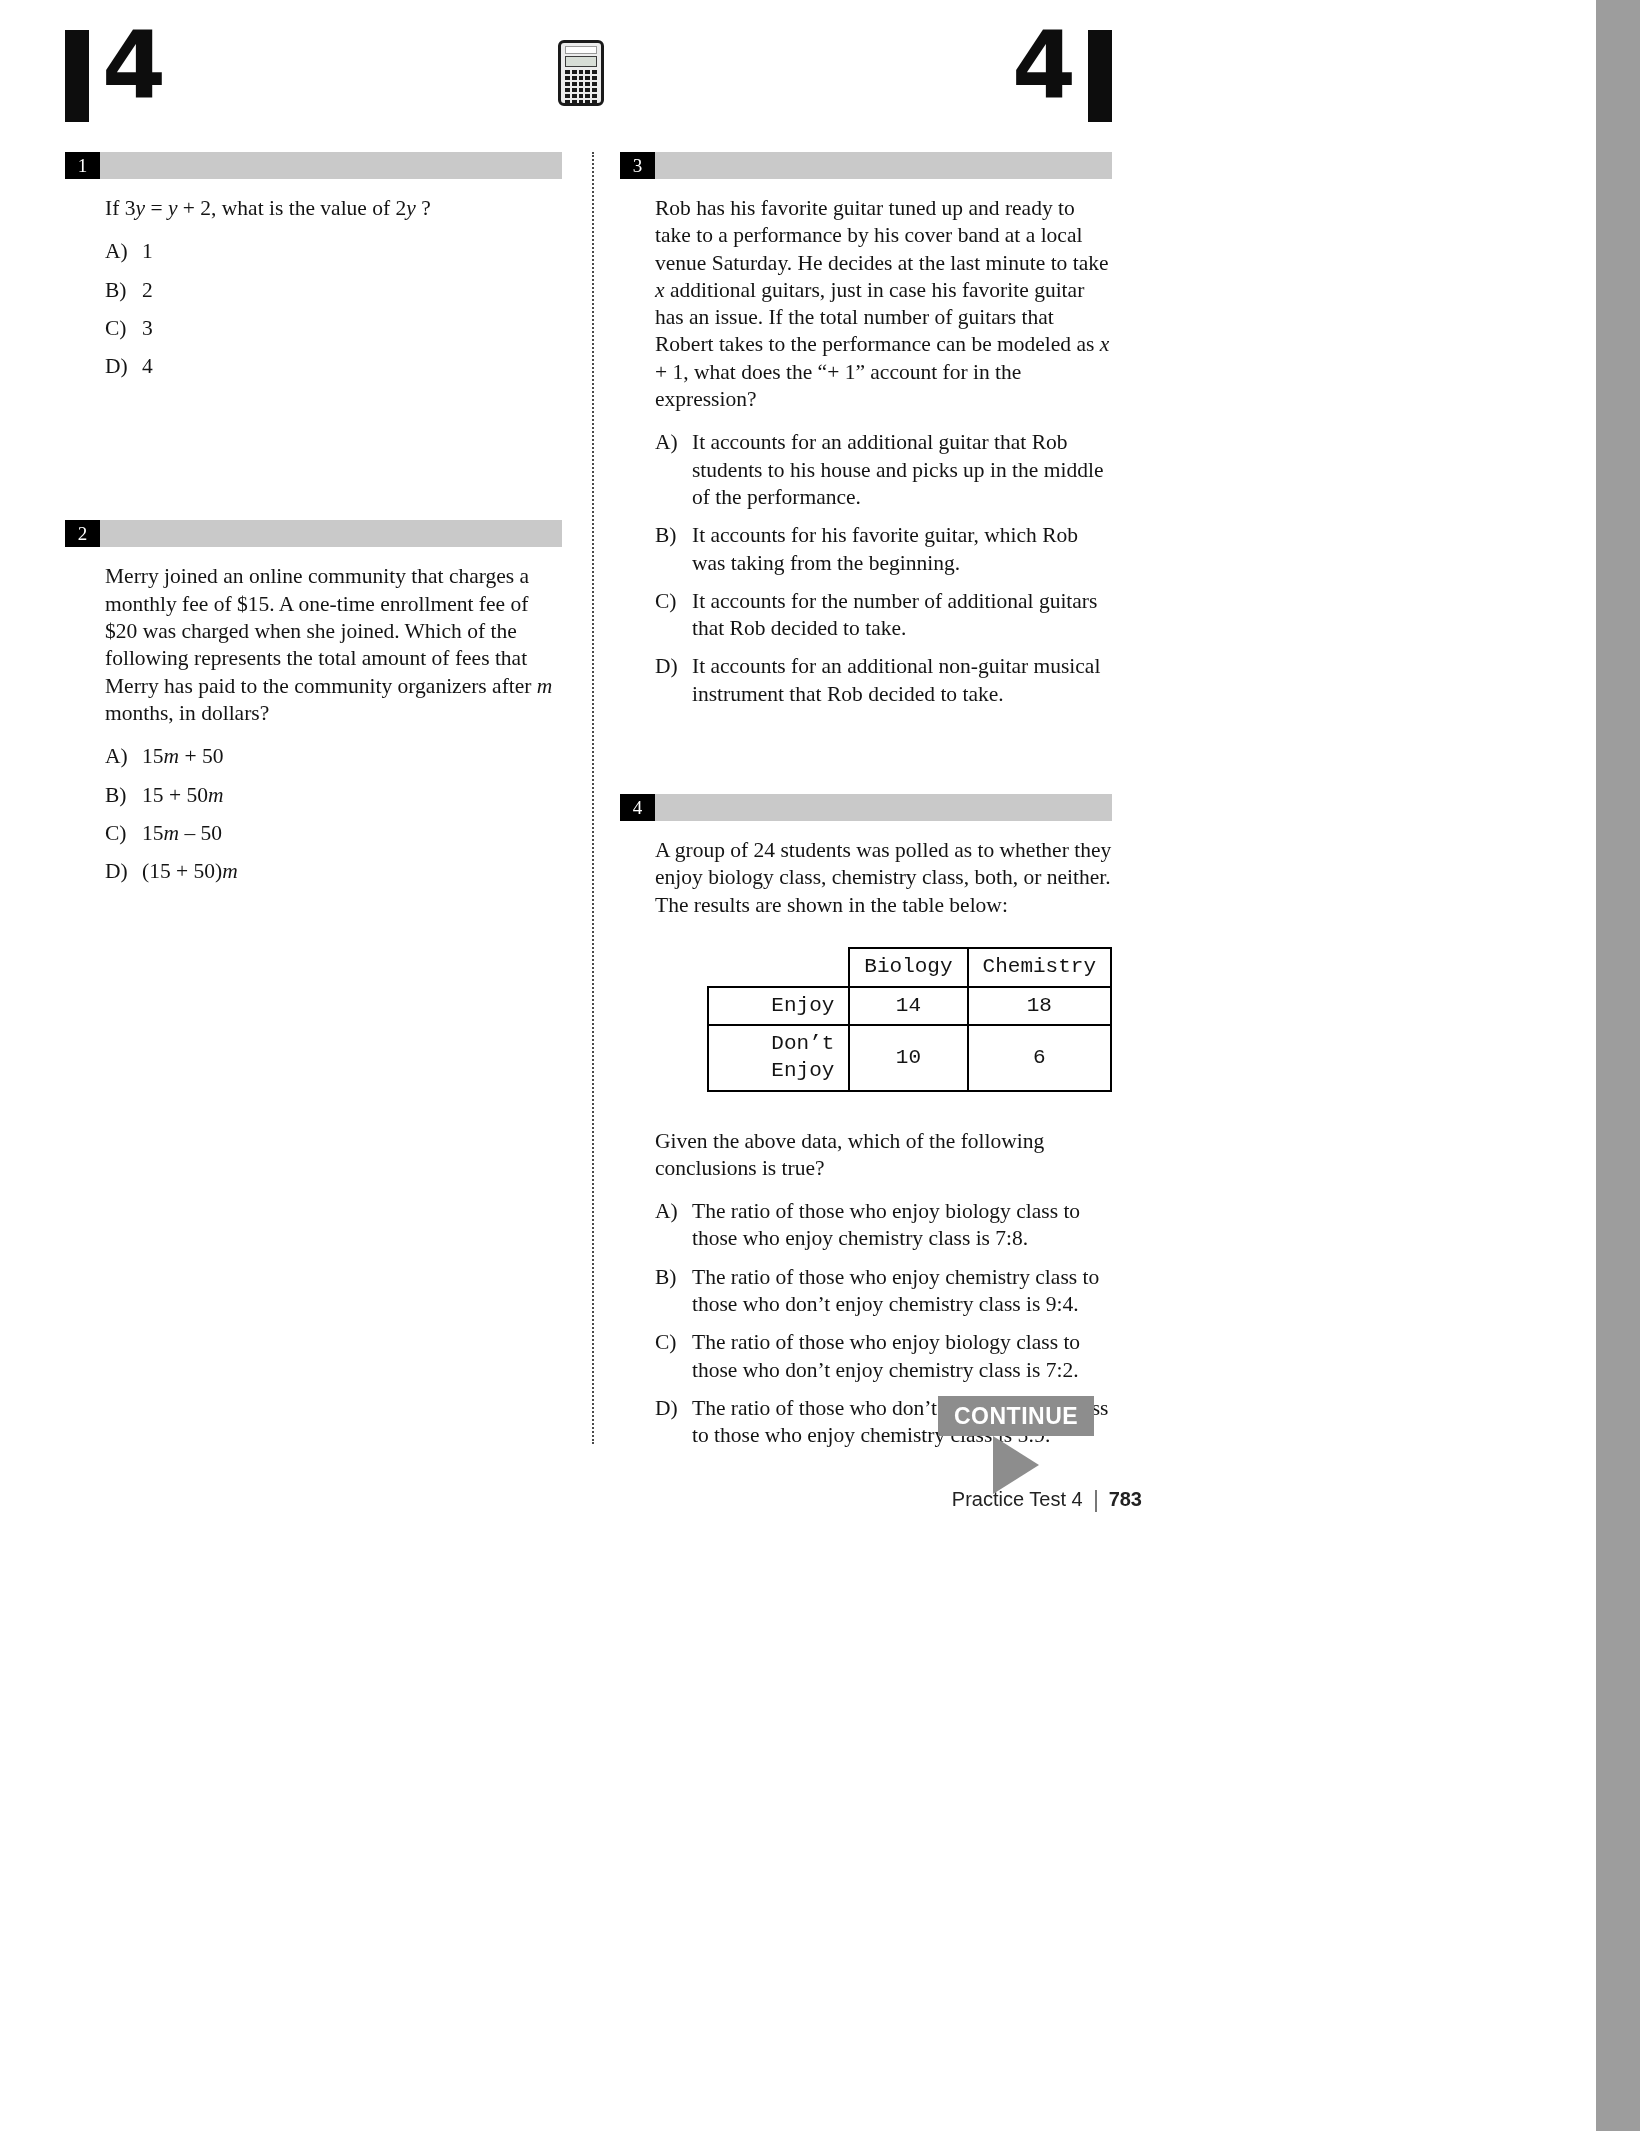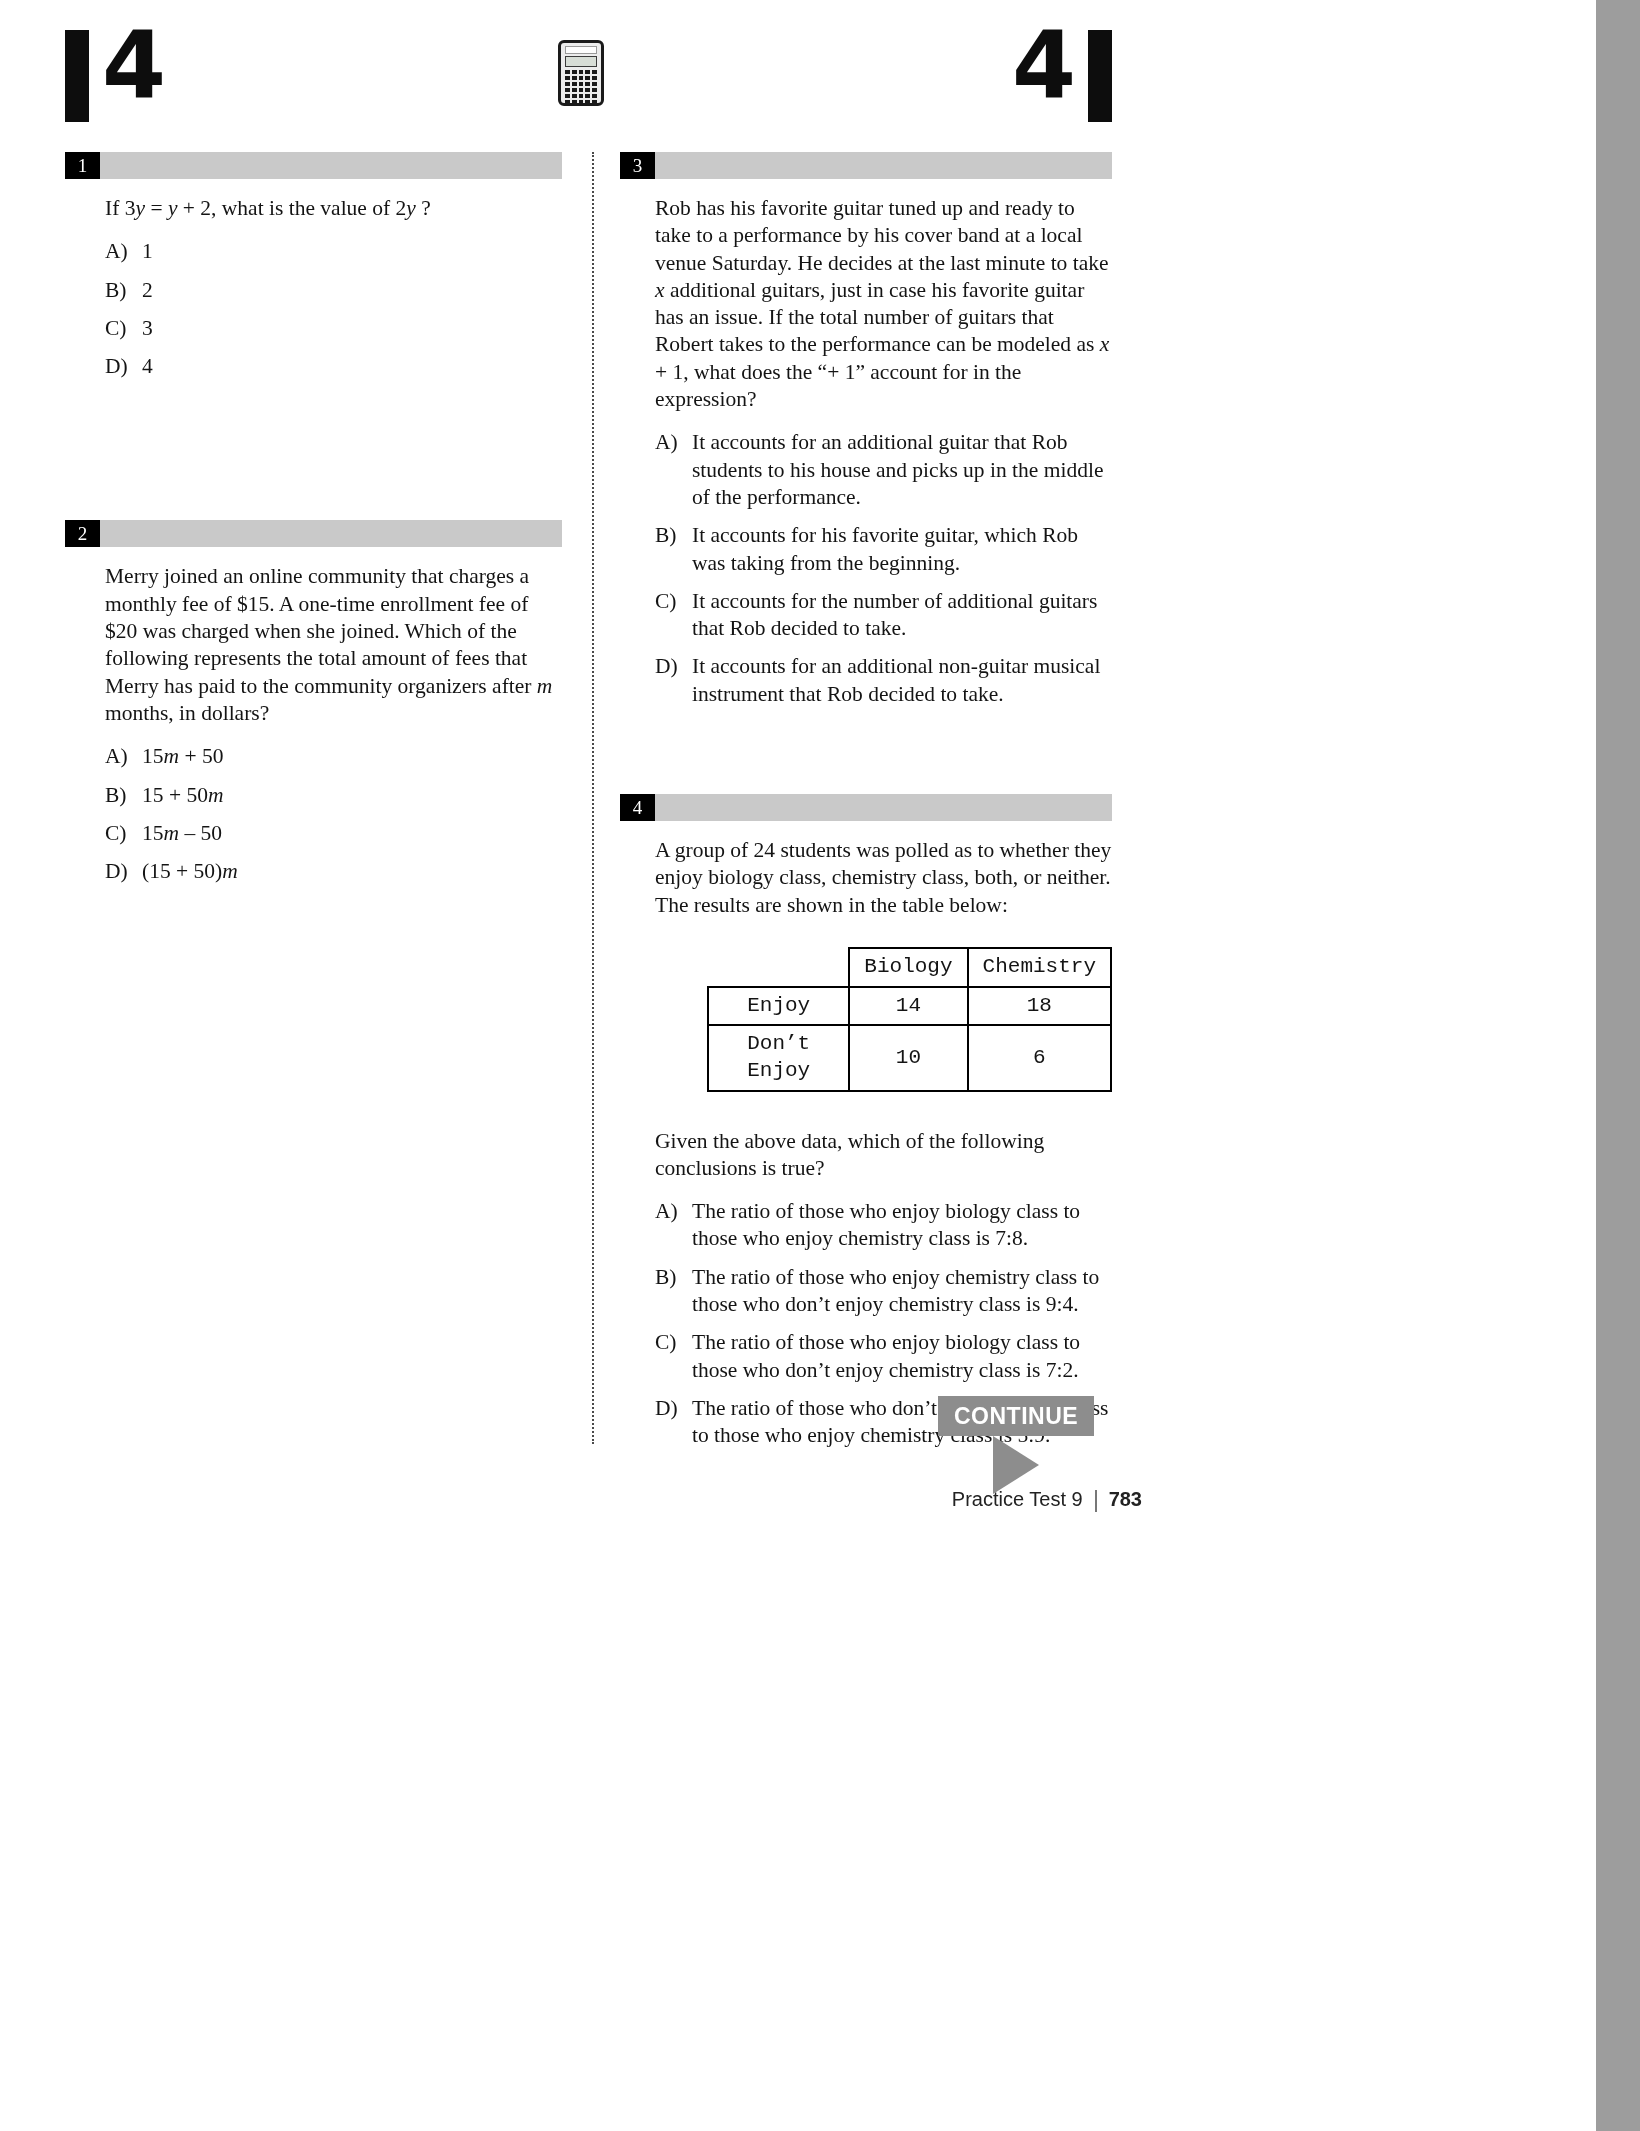--- a/index.html
+++ b/index.html
@@ -50,21 +50,21 @@
 
   .q2bar { margin-top: 140px; }
   .q4bar { margin-top: 86px; }
 
   
   .results-table { border-collapse: collapse; margin: 28px 0 36px 52px; font-size: 21px; }
   .results-table th, .results-table td { border: 2px solid #000; padding: 5px 14px; font-weight: normal; font-family: Liberation Mono, monospace; }
   .results-table th { text-align: center; }
   .results-table .corner { border: none; }
   .results-table .val { text-align: center; min-width: 82px; }
-  .results-table .rowlabel { text-align: center; min-width: 120px; border-radius: 6px; }
+  .results-table .rowlabel { text-align: right; min-width: 120px; border-radius: 6px; }
 
   
   .continue { position: absolute; top: 1396px; left: 938px; display: flex; align-items: center; height: 58px; flex-direction: column; }
   .continue-bar { background: #8d8d8d; color: #fff; font-family: "Liberation Sans", sans-serif;
     font-weight: bold; font-size: 23px; letter-spacing: 0.5px; height: 40px; line-height: 40px; padding: 0 16px; }
   .continue-arrow { width: 0; height: 0; border-top: 29px solid transparent;
     border-bottom: 29px solid transparent; border-left: 46px solid #8d8d8d; }
 
   .footer { position: absolute; top: 1488px; left: 0; width: 1142px; text-align: right;
     font-family: "Liberation Sans", sans-serif; font-size: 20px; color: #222; }
@@ -251,14 +251,14 @@
   </div>
 
 </section>
 
 <div class="continue">
   <div class="continue-bar">CONTINUE</div>
   <div class="continue-arrow"></div>
 </div>
 
 <footer class="footer">
-  <span class="ft-label">Practice Test 9</span><span class="ft-sep"></span><span class="ft-page">783</span>
+  <span class="ft-label">Practice Test 4</span><span class="ft-sep"></span><span class="ft-page">783</span>
 </footer>
 
 </body></html>

